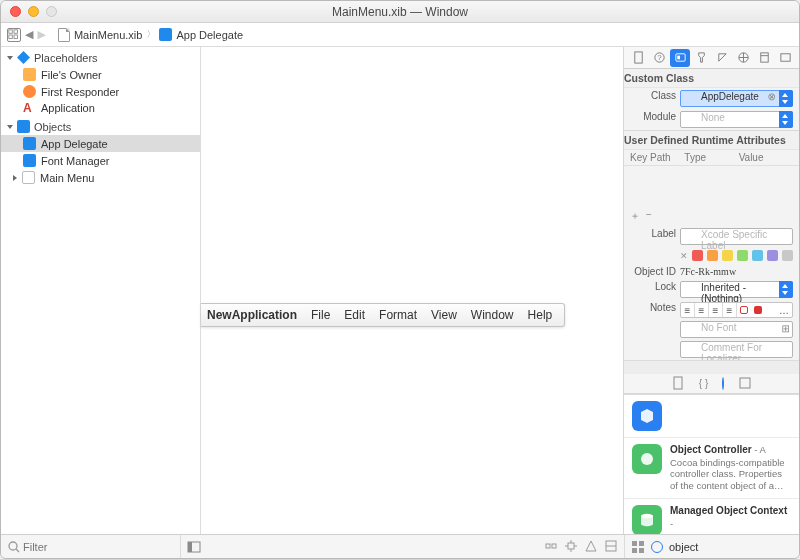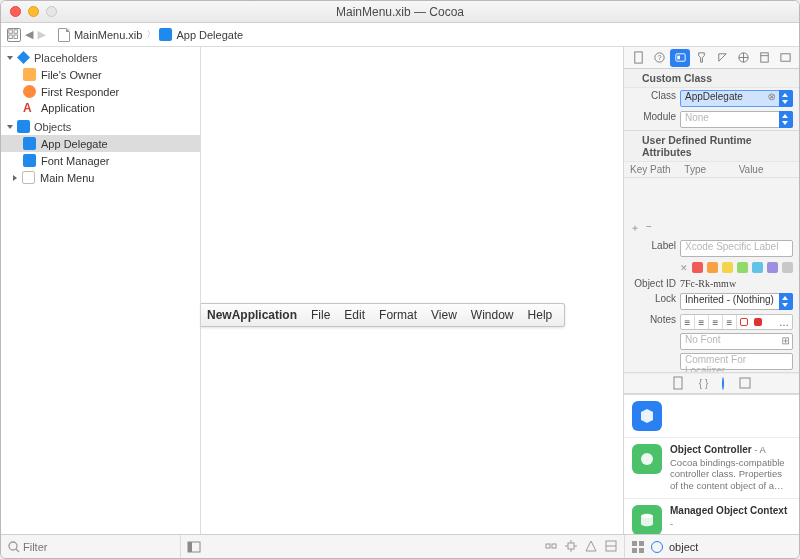--- a/index.html
+++ b/index.html
@@ -44,26 +44,26 @@
   .canvas{ flex:1; background:#fff; position:relative; border-right:1px solid #d6d6d6;}
   .menubar{ position:absolute; top:256px; left:0; height:24px; background:linear-gradient(#fdfdfd,#eeeeee); border:1px solid #c4c4c4; border-left:none; border-radius:0 3px 3px 0; box-shadow:0 1px 3px rgba(0,0,0,.12); display:flex; align-items:center; padding:0 12px 0 6px; gap:14px;}
   .menubar .appname{ font-weight:600;}
   .menubar span{ font-size:12px; color:#333;}
   
   .inspector{ width:175px; background:#f3f3f3; display:flex; flex-direction:column; font-size:10px; color:#555;}
   .ins-tabs{ height:22px; border-bottom:1px solid #cfcfcf; background:#f7f7f7; display:flex; align-items:center; justify-content:center; gap:1px;}
   .itab{ width:20px;height:18px; display:flex;align-items:center;justify-content:center; color:#7a7a7a; border-radius:3px;}
   .itab.sel{ background:#2a7ff1; color:#fff;}
   .itab svg{width:13px;height:13px;}
-  .sec-head{ padding:3px 18px; font-size:10.5px; font-weight:600; color:#555; border-top:1px solid #d9d9d9; border-bottom:1px solid #e6e6e6; background:#f1f1f1;}
+  .sec-head{ padding:3px 0; font-size:10.5px; font-weight:600; color:#555; border-top:1px solid #d9d9d9; border-bottom:1px solid #e6e6e6; background:#f1f1f1;}
   .sec-head.first{border-top:none;}
   .row{ display:flex; align-items:flex-start; padding:2px 6px; gap:4px;}
   .row label{ width:46px; text-align:right; font-size:10px; color:#555;}
   .field{ flex:1; position:relative;}
-  .inp{ width:100%; height:17px; border:1px solid #b4b4b4; border-radius:2px; padding:0 4px; font-size:10px; background:#fff;color:#333;}
+  .inp{ width:100%; height:17px; border:1px solid #b4b4b4; border-radius:2px; padding:0 20px; font-size:10px; background:#fff;color:#333;}
   .inp.placeholder{color:#b7b7b7;}
   .inp.sel{ background:#cfe3ff; border-color:#5a9bff;}
   .stepper-blue{ position:absolute; right:0; top:0; bottom:0; width:14px; background:#2a7ff1; border-radius:0 2px 2px 0;}
   .stepper-blue::before{content:"";position:absolute;left:3px;top:3px;border-left:3px solid transparent;border-right:3px solid transparent;border-bottom:4px solid #fff;}
   .stepper-blue::after{content:"";position:absolute;left:3px;bottom:3px;border-left:3px solid transparent;border-right:3px solid transparent;border-top:4px solid #fff;}
   .clr-row { display:flex; gap:4px; padding:3px 6px 3px 56px; align-items:center;}
   .clr{ width:11px;height:11px;border-radius:2px;}
   .notes-bar{ height:16px; background:#fff; border:1px solid #c4c4c4; border-radius:2px; margin:0; display:flex; align-items:center;}
   .nb-seg{ width:14px;height:100%; border-right:1px solid #dcdcdc; display:flex;align-items:center;justify-content:center;}
   .plusminus{ padding:3px 6px; color:#888; display:flex; gap:6px;}
@@ -93,21 +93,21 @@
 </style>
 </head>
 <body>
 
 <div class="titlebar">
   <div class="traffic">
     <span class="t-close"></span>
     <span class="t-min"></span>
     <span class="t-max"></span>
   </div>
-  <div class="title">MainMenu.xib — Cocoa</div>
+  <div class="title">MainMenu.xib — Window</div>
 </div>
 
 <div class="pathbar">
   <div class="pb-sq">
     <svg class="tiny-svg" viewBox="0 0 14 14">
         <rect x="1" y="1" width="4" height="4" fill="none" stroke="#888"></rect>
         <rect x="7" y="1" width="4" height="4" fill="none" stroke="#888"></rect>
         <rect x="1" y="7" width="4" height="4" fill="none" stroke="#888"></rect>
         <rect x="7" y="7" width="4" height="4" fill="none" stroke="#888"></rect>
       </svg>

